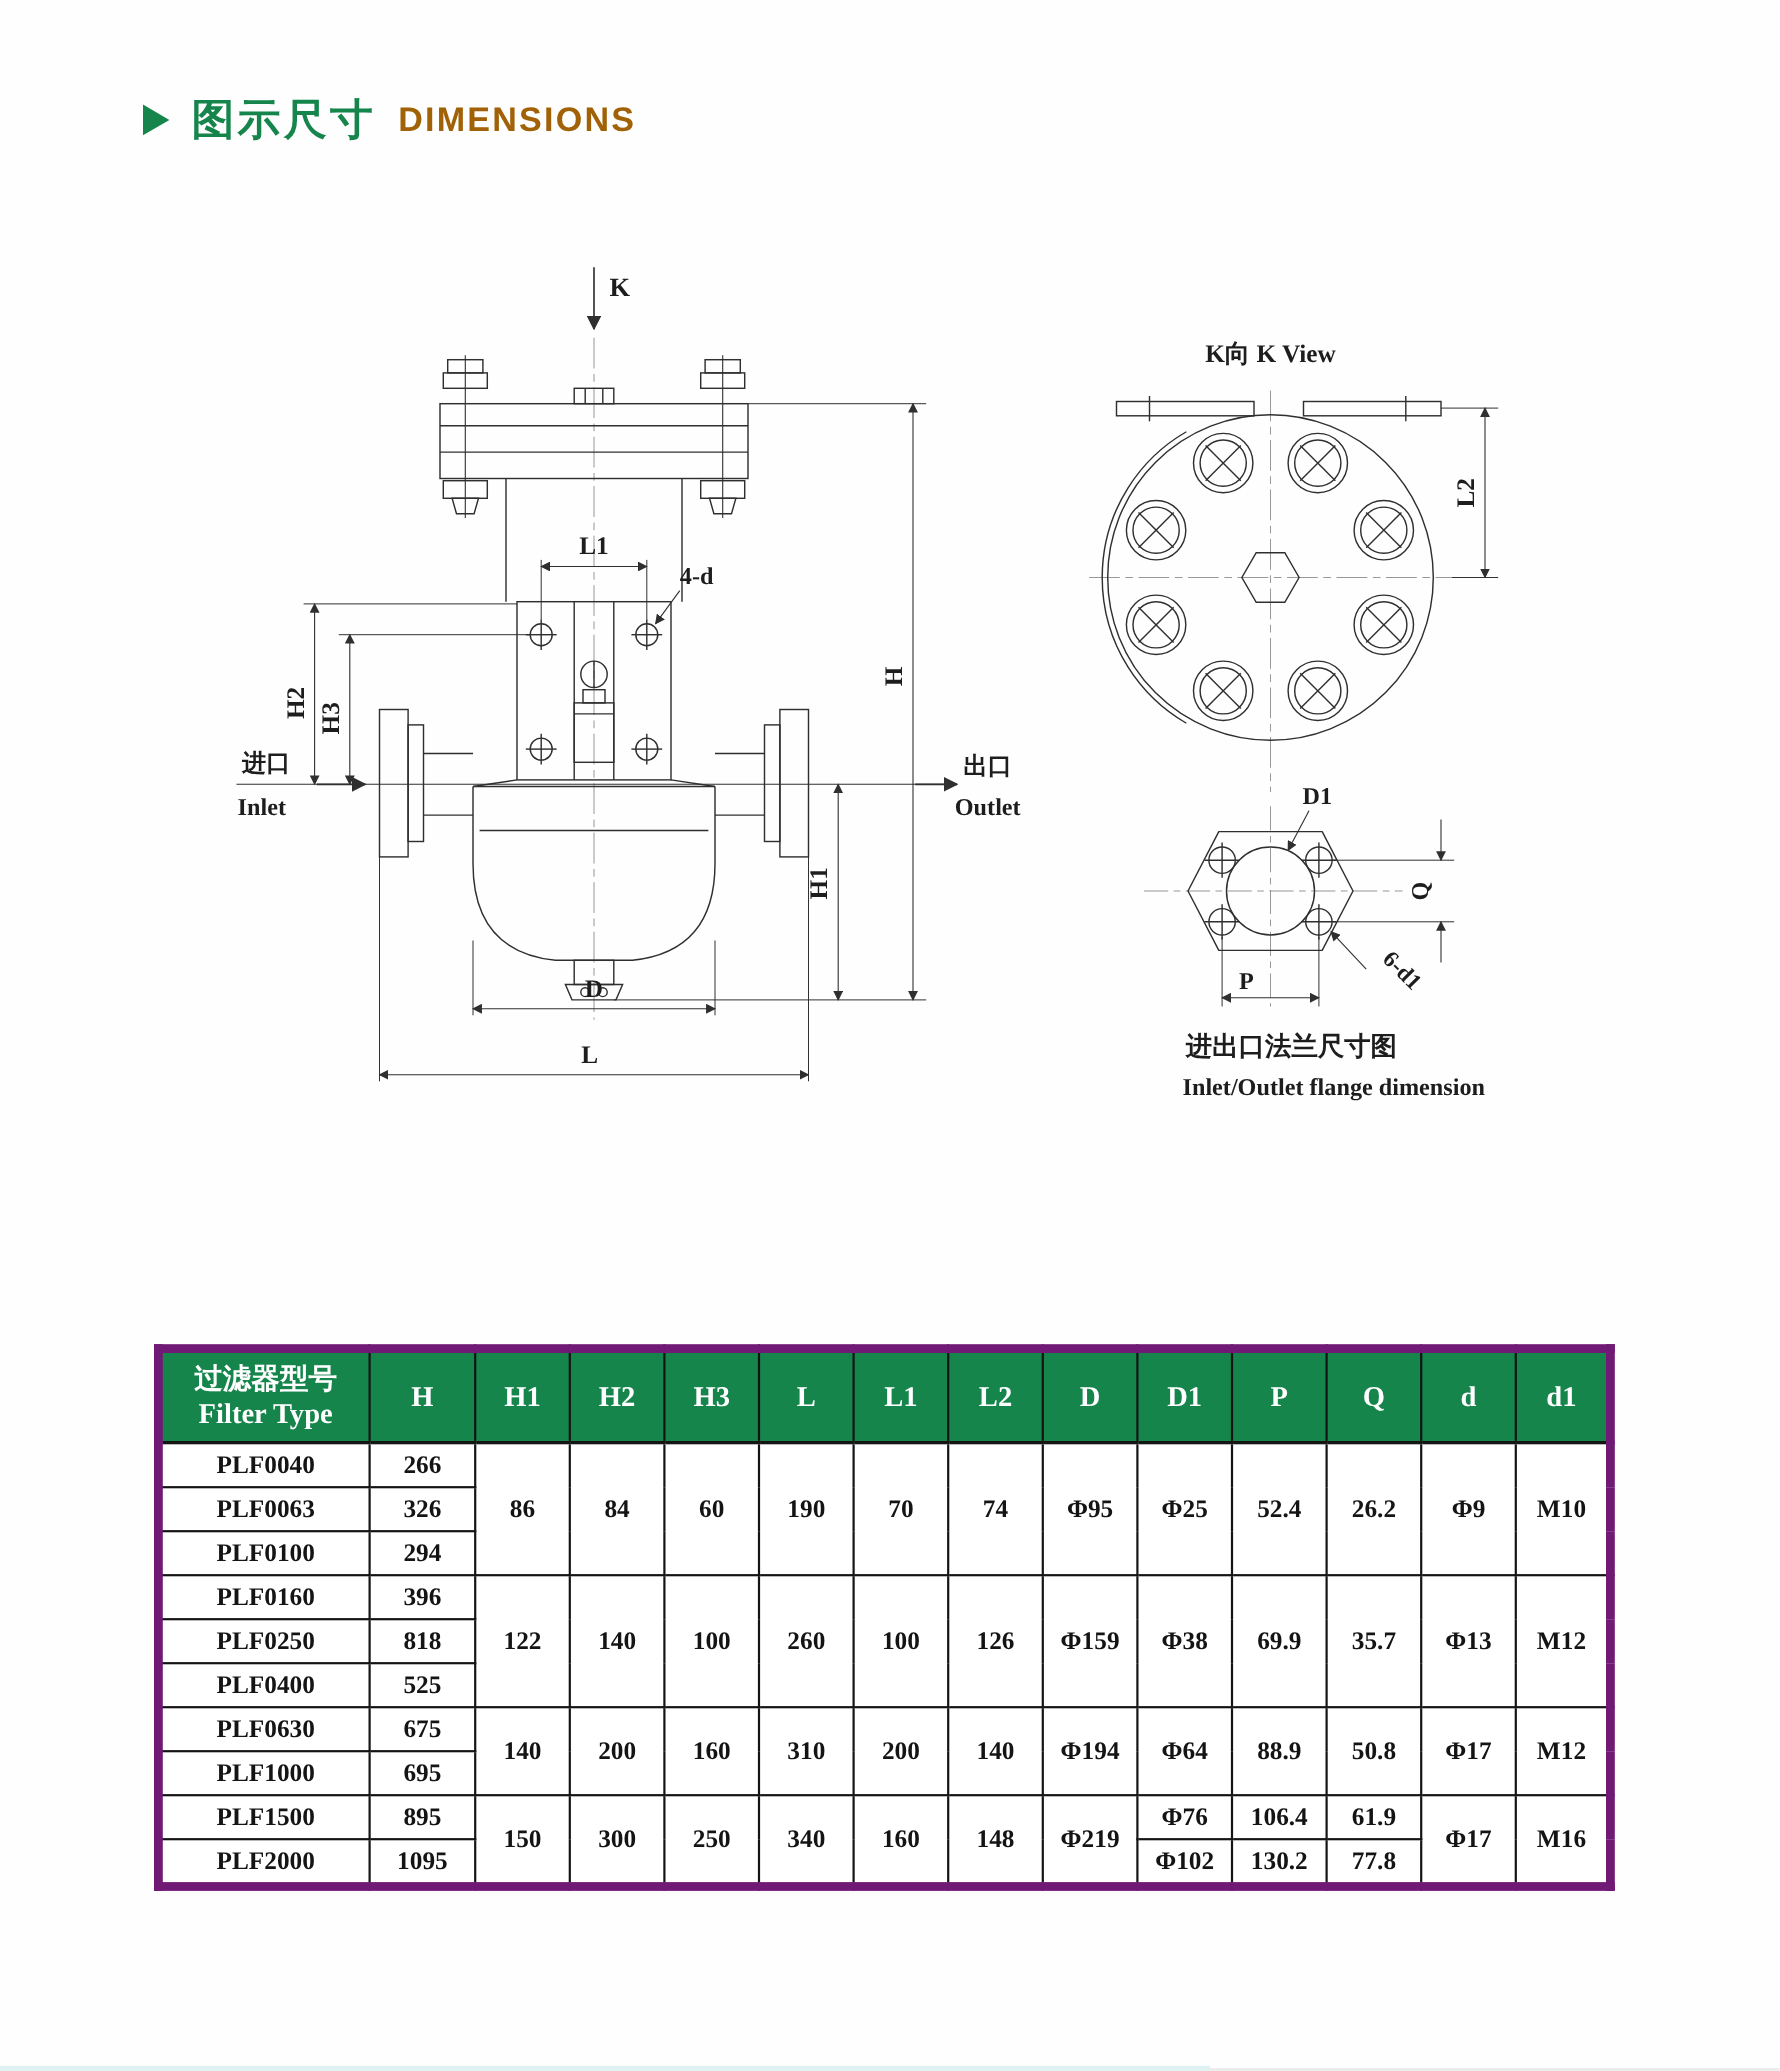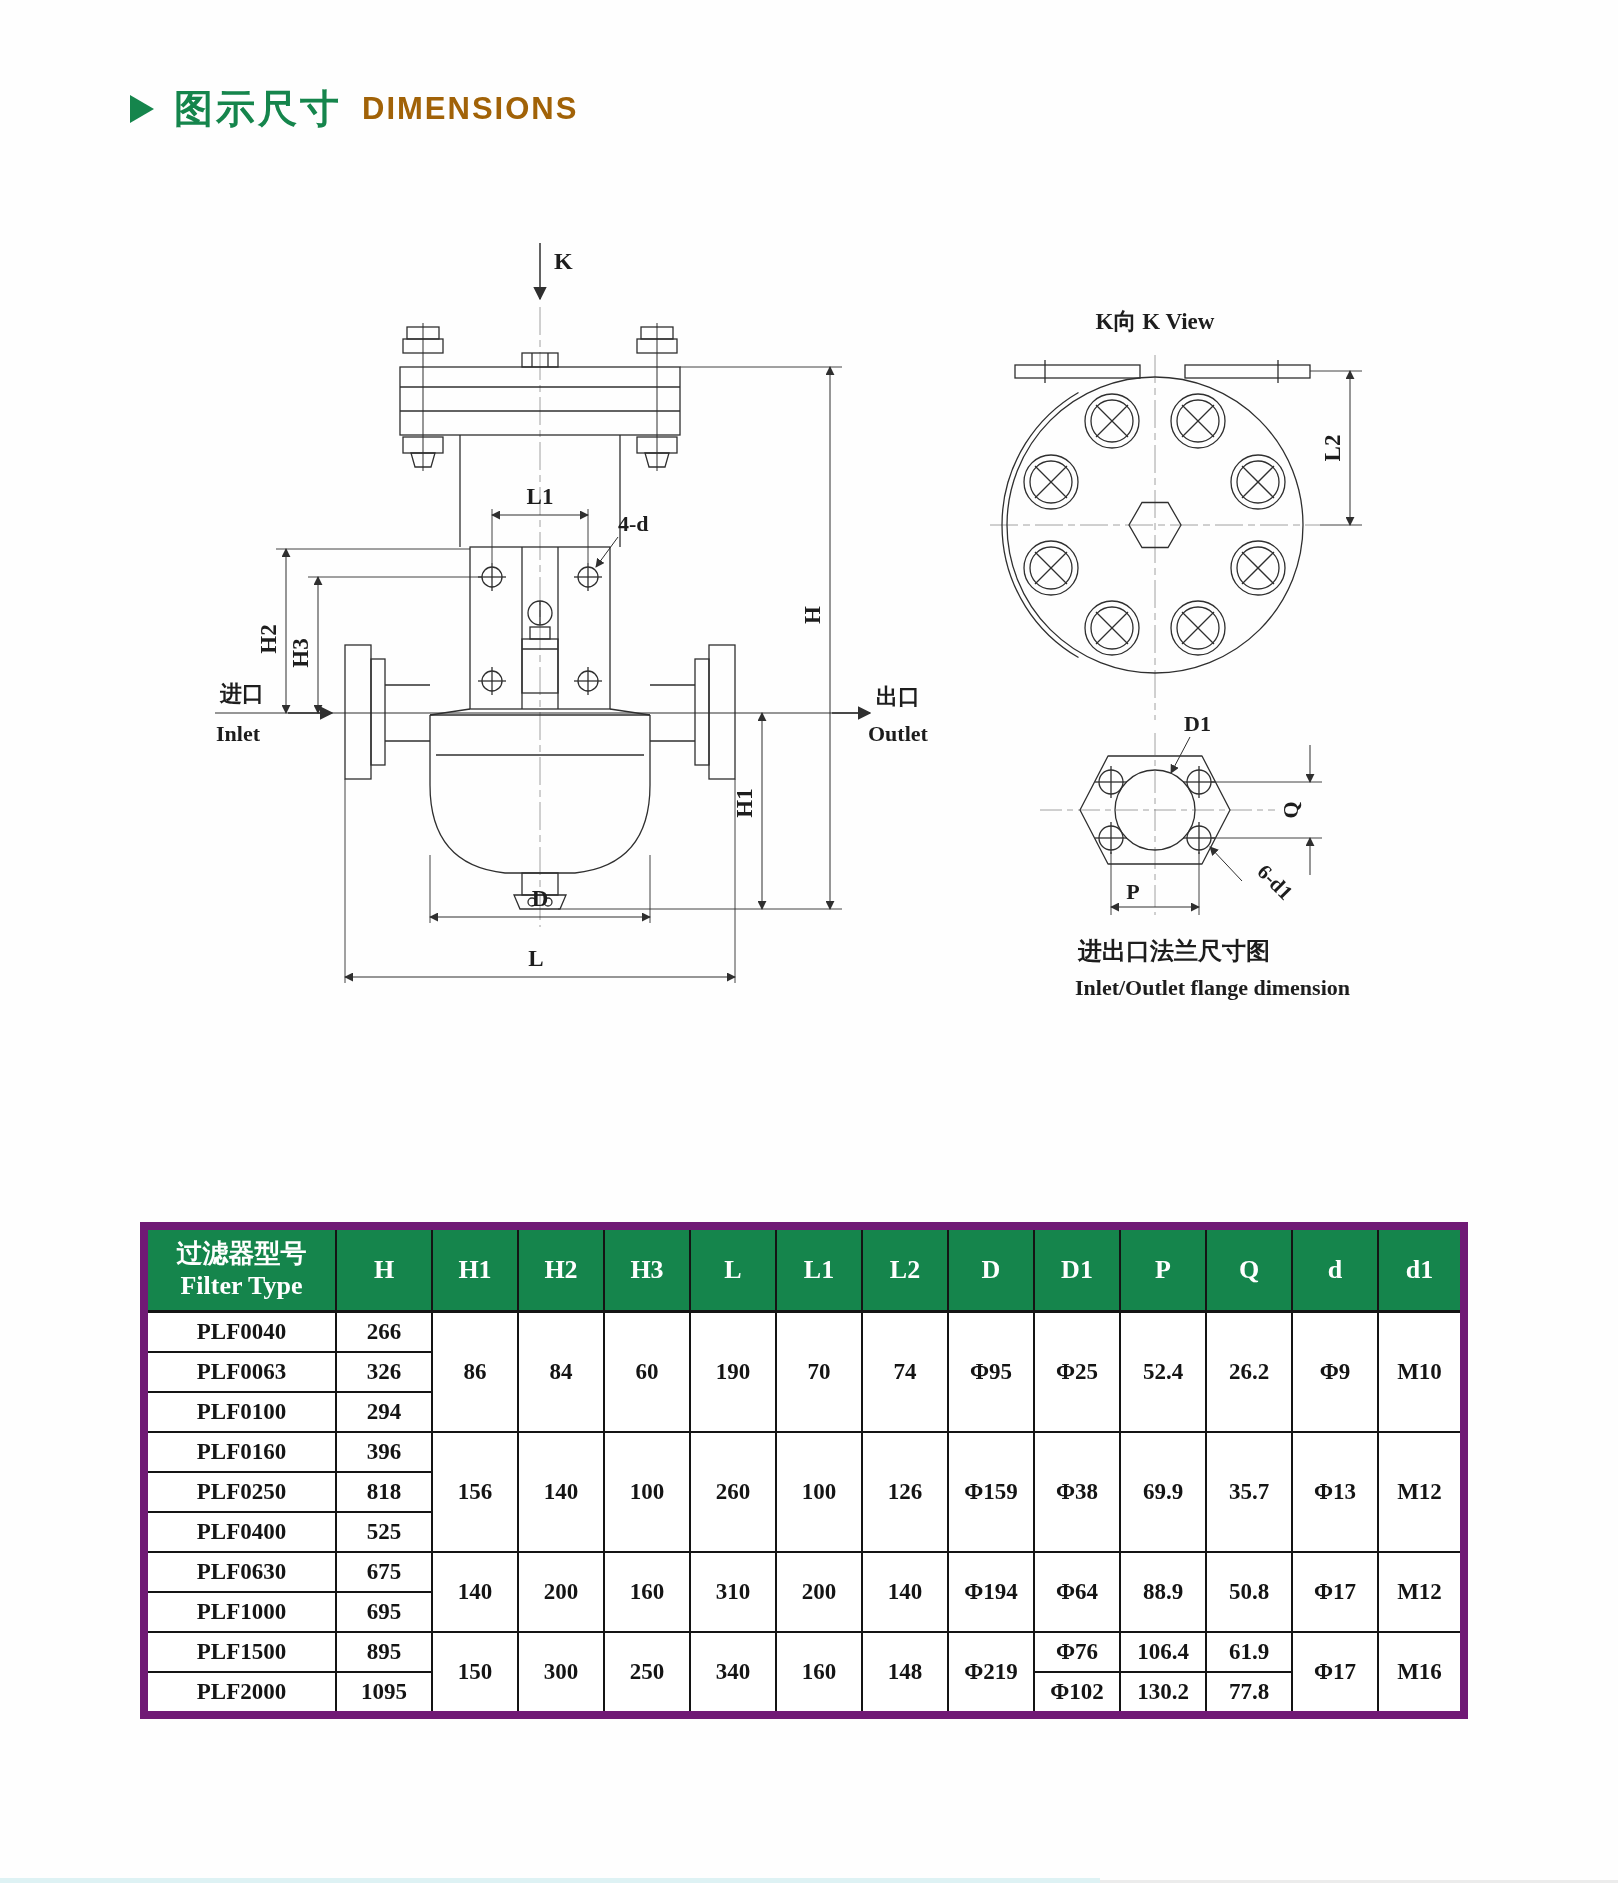--- a/index.html
+++ b/index.html
@@ -342,21 +342,21 @@
         <td>PLF0063</td>
         <td>326</td>
       </tr>
       <tr>
         <td>PLF0100</td>
         <td>294</td>
       </tr>
       <tr>
         <td>PLF0160</td>
         <td>396</td>
-        <td rowspan="3">156</td>
+        <td rowspan="3">122</td>
         <td rowspan="3">140</td>
         <td rowspan="3">100</td>
         <td rowspan="3">260</td>
         <td rowspan="3">100</td>
         <td rowspan="3">126</td>
         <td rowspan="3">Φ159</td>
         <td rowspan="3">Φ38</td>
         <td rowspan="3">69.9</td>
         <td rowspan="3">35.7</td>
         <td rowspan="3">Φ13</td>

